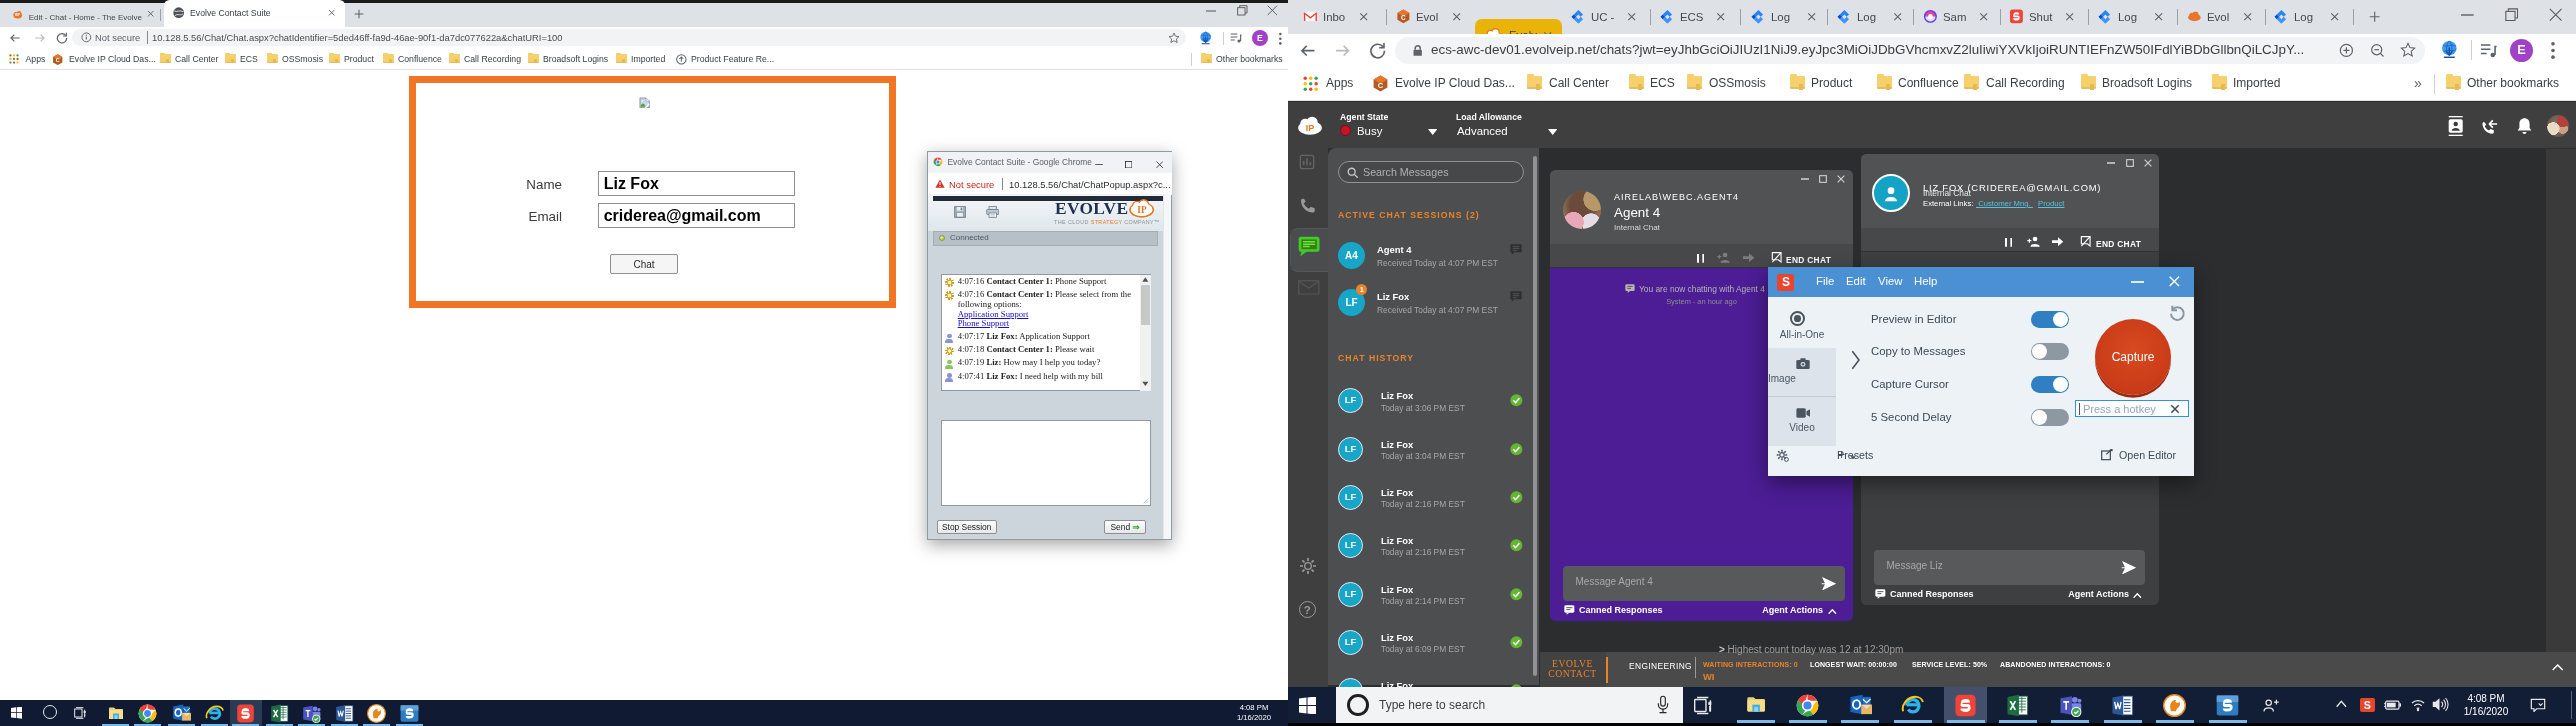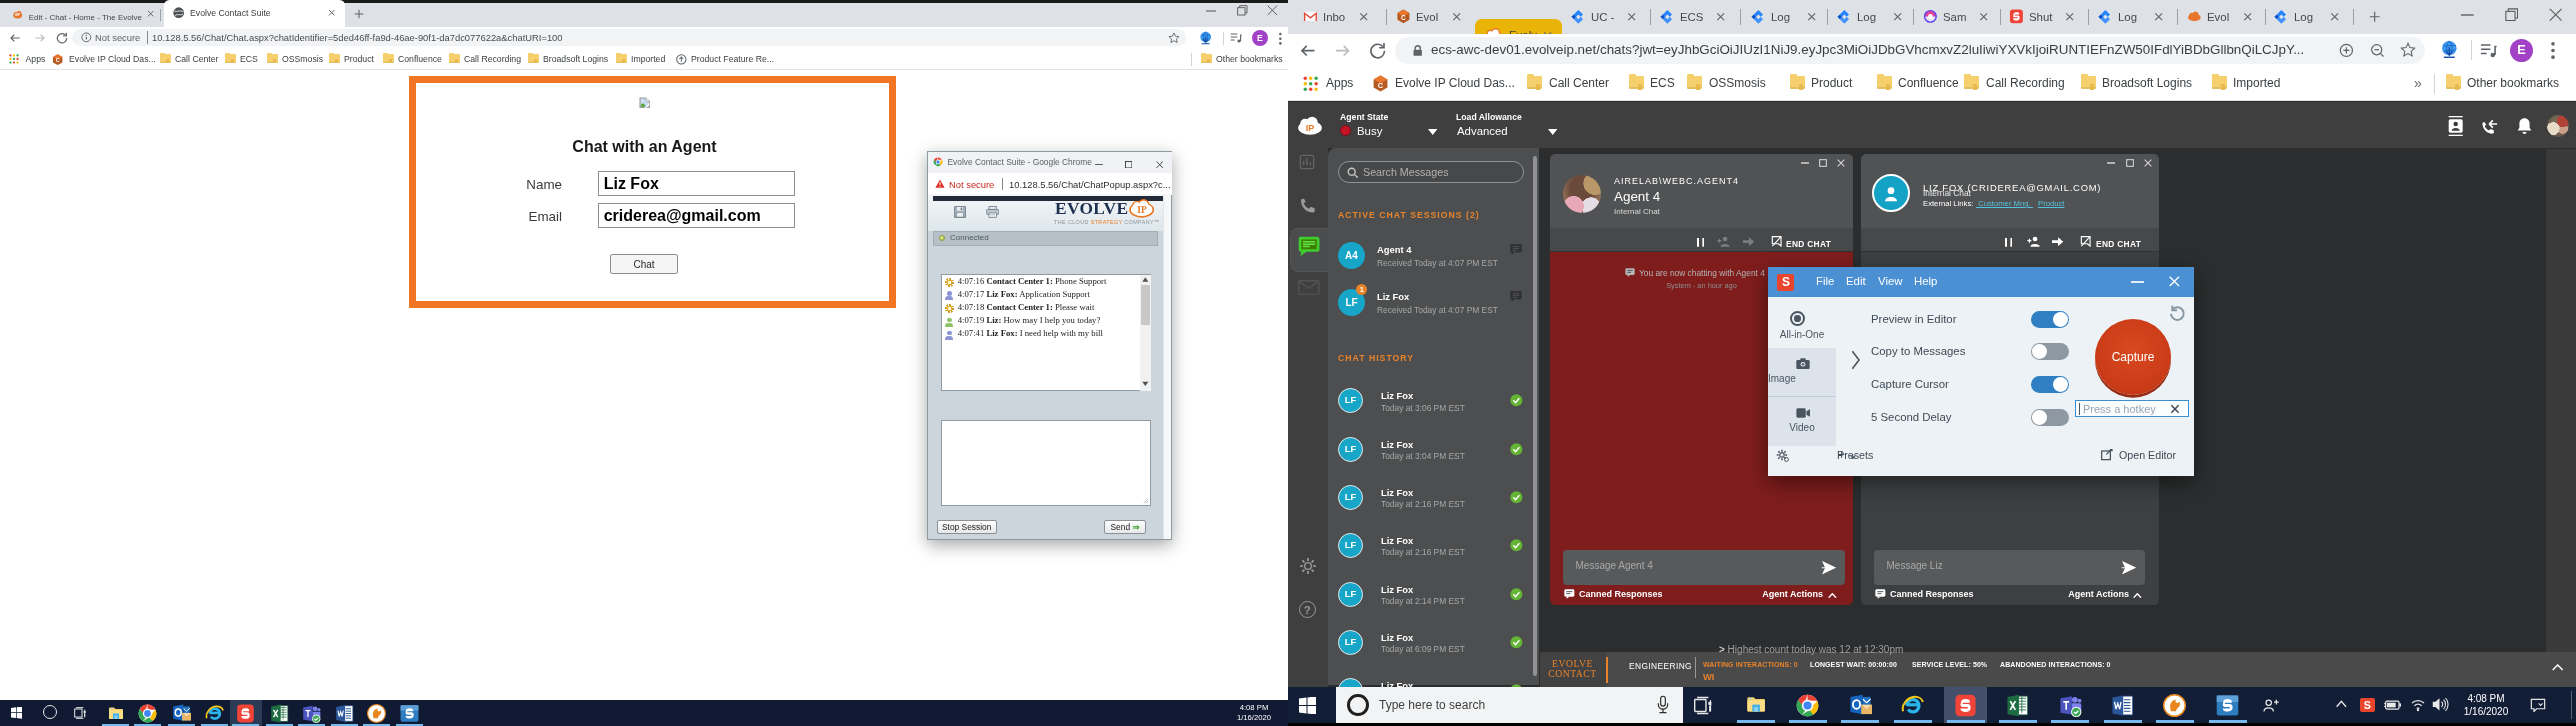--- a/index.html
+++ b/index.html
@@ -281,21 +281,20 @@
 
     <div class="abs" style="left:0;top:70px;width:1288px;height:630px;background:#fff;"></div>
     <div class="abs" style="left:409px;top:76px;width:487px;height:232px;border:7.4px solid #f07623;background:#fff;"></div>
     <svg class="abs" style="left:639px;top:97px;" width="11.4" height="11.4" viewBox="0 0 17 17">
         <path d="M1.5 1.5 H10 L15.5 6.5 V15.5 H1.5 Z" fill="#c5d8f0" stroke="#9c9c9c" stroke-width="1.6"></path>
         <path d="M10 1.5 L10.5 6 L15.5 6.5" fill="#fff" stroke="#9c9c9c" stroke-width="1"></path>
         <path d="M2.5 13 C4 9.5,6 9,8 11 L10 14.5 H2.5 Z" fill="#54a838"></path>
         <circle cx="5.5" cy="6" r="1.6" fill="#fff" stroke="#bcd2ea"></circle>
         <path d="M15.5 9 L8 16.5 L10.5 16.5 L15.5 11.5 Z" fill="#fff"></path>
       </svg>
-    <div class="abs" style="left:409px;top:138px;width:471px;text-align:center;font-size:16px;font-weight:700;color:#191919;">Chat with an Agent</div>
     <div class="abs" style="left:470px;top:177px;width:92px;text-align:right;font-size:13.4px;color:#3a3a3a;">Name</div>
     <div class="abs" style="left:598px;top:171px;width:197px;height:25px;border:0.7px solid #8f8f8f;background:#fff;font-size:16px;font-weight:700;color:#000;line-height:23.5px;padding-left:4.7px;">Liz Fox</div>
     <div class="abs" style="left:470px;top:209px;width:92px;text-align:right;font-size:13.4px;color:#3a3a3a;">Email</div>
     <div class="abs" style="left:598px;top:203px;width:197px;height:25px;border:0.7px solid #8f8f8f;background:#fff;font-size:16px;font-weight:700;color:#000;line-height:23.5px;padding-left:4.7px;">criderea@gmail.com</div>
     <div class="abs" style="left:610px;top:254px;width:68px;height:20px;background:#f5f5f5;border:0.7px solid #8f8f8f;border-radius:2px;font-size:10px;color:#2a2a2a;text-align:center;line-height:19px;">Chat</div>
 
     <div id="popup" class="abs" style="left:927px;top:151px;width:245px;height:389px;background:#ccd5dc;border:0.7px solid #8f9ba3;box-shadow:0 5.4px 16px rgba(0,0,0,.35);">
 
       <div class="abs" style="left:0;top:0;width:244px;height:21px;background:#f0f2f5;"></div>
       <svg class="abs" style="left:5.4px;top:5.4px;" width="10" height="10" viewBox="0 0 24 24">
@@ -362,20 +361,21 @@
       <div class="abs" style="left:212px;top:123px;width:10.7px;height:116px;background:#f1f1f1;"></div>
       <svg class="abs" style="left:214px;top:125px;" width="6.7" height="5.4" viewBox="0 0 10 8">
           <path d="M5 0.5 L9.5 7 H0.5 Z" fill="#505050"></path>
         </svg>
       <svg class="abs" style="left:214px;top:229px;" width="6.7" height="5.4" viewBox="0 0 10 8">
           <path d="M5 7.5 L9.5 1 H0.5 Z" fill="#505050"></path>
         </svg>
       <div class="abs" style="left:213px;top:133px;width:9.4px;height:40px;background:#c8c8c8;"></div>
       <div id="transcript" class="abs" style="left:17px;top:125px;width:195px;font-family:'Liberation Serif',serif;font-size:8.7px;color:#222;line-height:9.7px;">
         <div style="position:relative;padding-left:12.7px;margin-bottom:3.4px;"><span class="tic tgear"></span>4:07:16 <b>Contact Center 1:</b> Phone Support</div>
+        <div style="position:relative;padding-left:12.7px;margin-bottom:3.4px;"><span class="tic tgear"></span>4:07:16 <b>Contact Center 1:</b> Please select from the following options:<br><a class="tlink">Application Support</a><br><a class="tlink">Phone Support</a></div>
         <div style="position:relative;padding-left:12.7px;margin-bottom:3.4px;"><span class="tic tpers" style="--pc:#8a94d4;"></span>4:07:17 <b>Liz Fox:</b> Application Support</div>
         <div style="position:relative;padding-left:12.7px;margin-bottom:3.4px;"><span class="tic tgear"></span>4:07:18 <b>Contact Center 1:</b> Please wait</div>
         <div style="position:relative;padding-left:12.7px;margin-bottom:3.4px;"><span class="tic tpers" style="--pc:#8ac264;"></span>4:07:19 <b>Liz:</b> How may I help you today?</div>
         <div style="position:relative;padding-left:12.7px;margin-bottom:3.4px;"><span class="tic tpers" style="--pc:#8a94d4;"></span>4:07:41 <b>Liz Fox:</b> I need help with my bill</div>
       </div>
 
       <div class="abs" style="left:13.4px;top:268px;width:210px;height:86px;background:#fff;border:0.7px solid #8f9aa2;"></div>
       <svg class="abs" style="left:215px;top:346px;" width="6" height="6" viewBox="0 0 9 9">
           <path d="M8 1 L1 8 M8 4.5 L4.5 8 M8 8 L8 8" stroke="#9aa0a6" stroke-width="1"></path>
         </svg>
@@ -757,21 +757,21 @@
       <div class="abs" style="left:89px;top:189px;font-size:9.4px;font-weight:700;color:#fff;">Liz Fox</div>
       <div class="abs" style="left:89px;top:203px;font-size:8.4px;color:#a8a8a8;">Received Today at 4:07 PM EST</div>
       <svg class="abs" style="left:221px;top:188px;" width="14" height="13.4" viewBox="0 0 21 20">
           <path d="M2 2 H19 V14 H8 L4 18 V14 H2 Z" fill="#2e2f30"></path>
           <path d="M5.5 5.5 H15.5 M5.5 8.5 H15.5 M5.5 11.5 H11.5" stroke="#585859" stroke-width="1.4"></path>
         </svg>
       <div class="abs" style="left:50px;top:251px;font-size:8.7px;font-weight:700;color:#e8832a;letter-spacing:1px;">CHAT HISTORY</div>
 
       <div class="abs" style="left:1258px;top:47px;width:29.5px;height:503px;background:#3a3a3b;"></div>
 
-      <div class="abs" style="left:262px;top:52px;width:303px;height:451px;background:#7f1d1d;border-radius:5.4px;overflow:hidden;">
+      <div class="abs" style="left:262px;top:68px;width:303px;height:451px;background:#4c1d95;border-radius:5.4px;overflow:hidden;">
         <div class="abs" style="left:0;top:0;width:303px;height:74px;background:#515254;"></div>
         <div class="abs" style="left:0;top:74px;width:303px;height:24px;background:#47484a;border-bottom:0.7px solid #323334;"></div>
         <svg class="abs" style="left:251px;top:8px;" width="8" height="2" viewBox="0 0 12 3">
             <path d="M0 1.5 H12" stroke="#d4d4d4" stroke-width="2"></path>
           </svg>
         <svg class="abs" style="left:269px;top:5.4px;" width="8" height="8" viewBox="0 0 12 12">
             <rect x="1" y="1" width="10" height="10" fill="none" stroke="#d4d4d4" stroke-width="1.6"></rect>
           </svg>
         <svg class="abs" style="left:287px;top:5.4px;" width="8" height="8" viewBox="0 0 12 12">
             <path d="M1 1 L11 11 M11 1 L1 11" stroke="#d4d4d4" stroke-width="1.6"></path>

